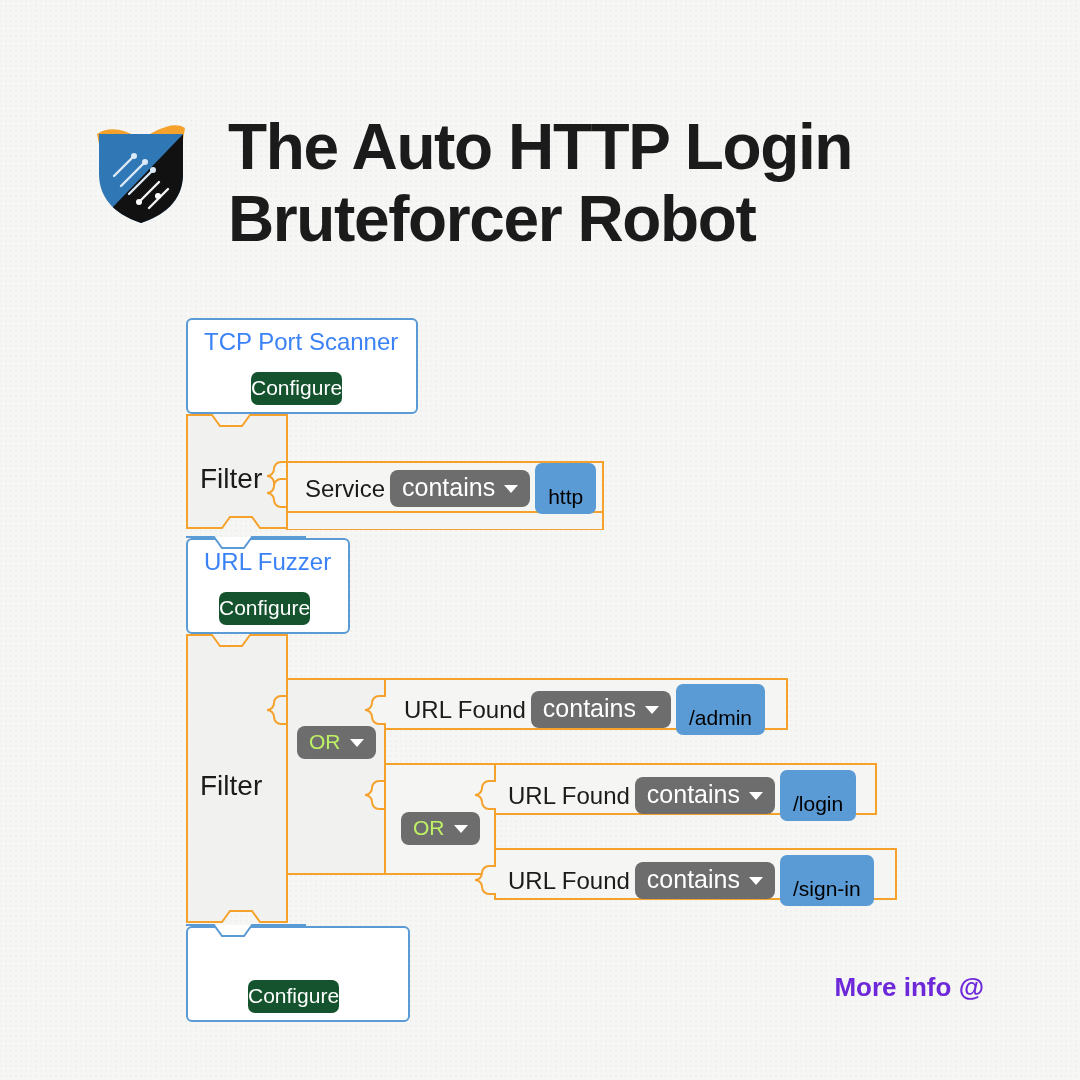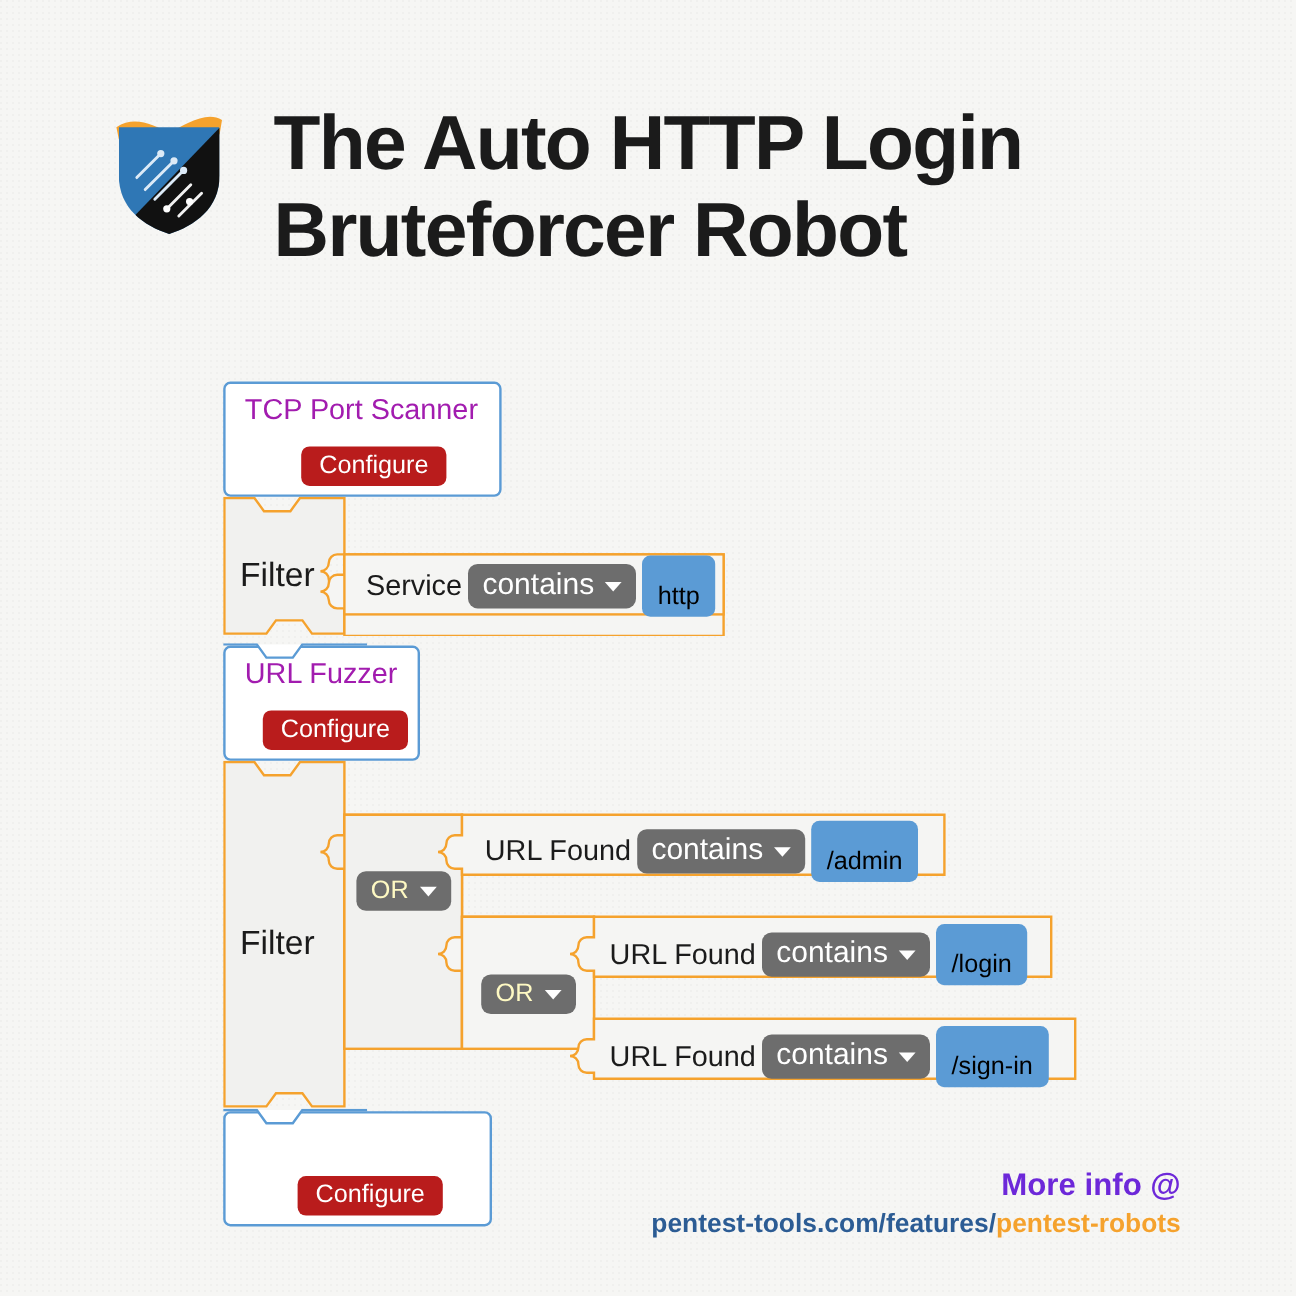--- a/index.html
+++ b/index.html
@@ -12,46 +12,46 @@
   
   .texture{
     position:absolute;inset:0;
     background-image:
       radial-gradient(circle at 1px 1px, rgba(0,0,0,.022) 1px, transparent 1px);
     background-size:5px 5px;
     pointer-events:none;
   }
 
   
-  .header{position:absolute;left:96px;top:80px;width:880px;display:flex;gap:42px;align-items:flex-start;}
+  .header{position:absolute;left:96px;top:108px;width:880px;display:flex;gap:42px;align-items:flex-start;}
   .logo{width:90px;height:108px;flex:0 0 auto;margin-top:10px;}
   .title{
     font-family:"Liberation Sans","DejaVu Sans",sans-serif;
     font-weight:700;font-size:64px;line-height:1.12;
     letter-spacing:-1.4px;color:#1b1b1b;
     margin:0;padding-top:4px;white-space:pre-line;
   }
 
   
   .canvas{position:absolute;left:0;top:300px;width:1080px;height:760px;}
 
   
   .blk{position:absolute;box-sizing:border-box;}
   .tool{
     background:#ffffff;border:2px solid #5b9bd5;border-radius:6px;
   }
 
   .tool-label{
     position:absolute;left:16px;top:8px;
-    font-size:24px;color:#a21caf;white-space:nowrap;
+    font-size:24px;color:#3b82f6;white-space:nowrap;
   }
   .cfg-btn{
     position:absolute;
-    background:#b91c1c;color:#fff;border-radius:7px;
-    font-size:21px;padding:5px 15px 7px;line-height:1;
+    background:#14532d;color:#fff;border-radius:7px;
+    font-size:21px;padding:5px 0 7px;line-height:1;
     white-space:nowrap;
   }
 
   .filter-label{
     position:absolute;font-size:28px;color:#1b1b1b;white-space:nowrap;
   }
 
   .row{position:absolute;display:flex;align-items:center;gap:5px;white-space:nowrap;}
   .row-text{font-size:24px;color:#1b1b1b;}
   .dd{
@@ -61,21 +61,21 @@
   }
   .dd .caret{
     width:0;height:0;border-left:7px solid transparent;border-right:7px solid transparent;
     border-top:8px solid #fff;display:inline-block;margin-top:2px;
   }
   .val{
     background:#5b9bd5;color:#000000;border-radius:7px;
     font-size:21px;padding:23px 13px 7px;line-height:1;
   }
   .or{
-    position:absolute;background:#6d6d6d;color:#fef9c3;border-radius:8px;
+    position:absolute;background:#6d6d6d;color:#bef264;border-radius:8px;
     font-size:21px;padding:5px 12px 7px;line-height:1;
     display:inline-flex;align-items:center;gap:9px;
   }
   .or .caret{
     width:0;height:0;border-left:7px solid transparent;border-right:7px solid transparent;
     border-top:8px solid #fff;display:inline-block;margin-top:2px;
   }
 
   
   .notch{position:absolute;pointer-events:none;}
@@ -237,16 +237,13 @@
   <svg class="notch" style="left:186px;top:236px;width:120px;height:16px;" viewBox="0 0 120 16">
     <path d="M0,1 H28 l8,11 h22 l8,-11 H120" fill="#ffffff" stroke="#5b9bd5" stroke-width="2"></path>
   </svg>
   <svg class="notch" style="left:186px;top:624px;width:120px;height:16px;" viewBox="0 0 120 16">
     <path d="M0,1 H28 l8,11 h22 l8,-11 H120" fill="#ffffff" stroke="#5b9bd5" stroke-width="2"></path>
   </svg>
 </div>
 
 <div class="footer">
   <div class="more">More info @</div>
-  <div class="url">
-    <span class="d">pentest-tools.com/features/</span><span class="o">pentest-robots</span>
-  </div>
 </div>
 
 </body></html>

